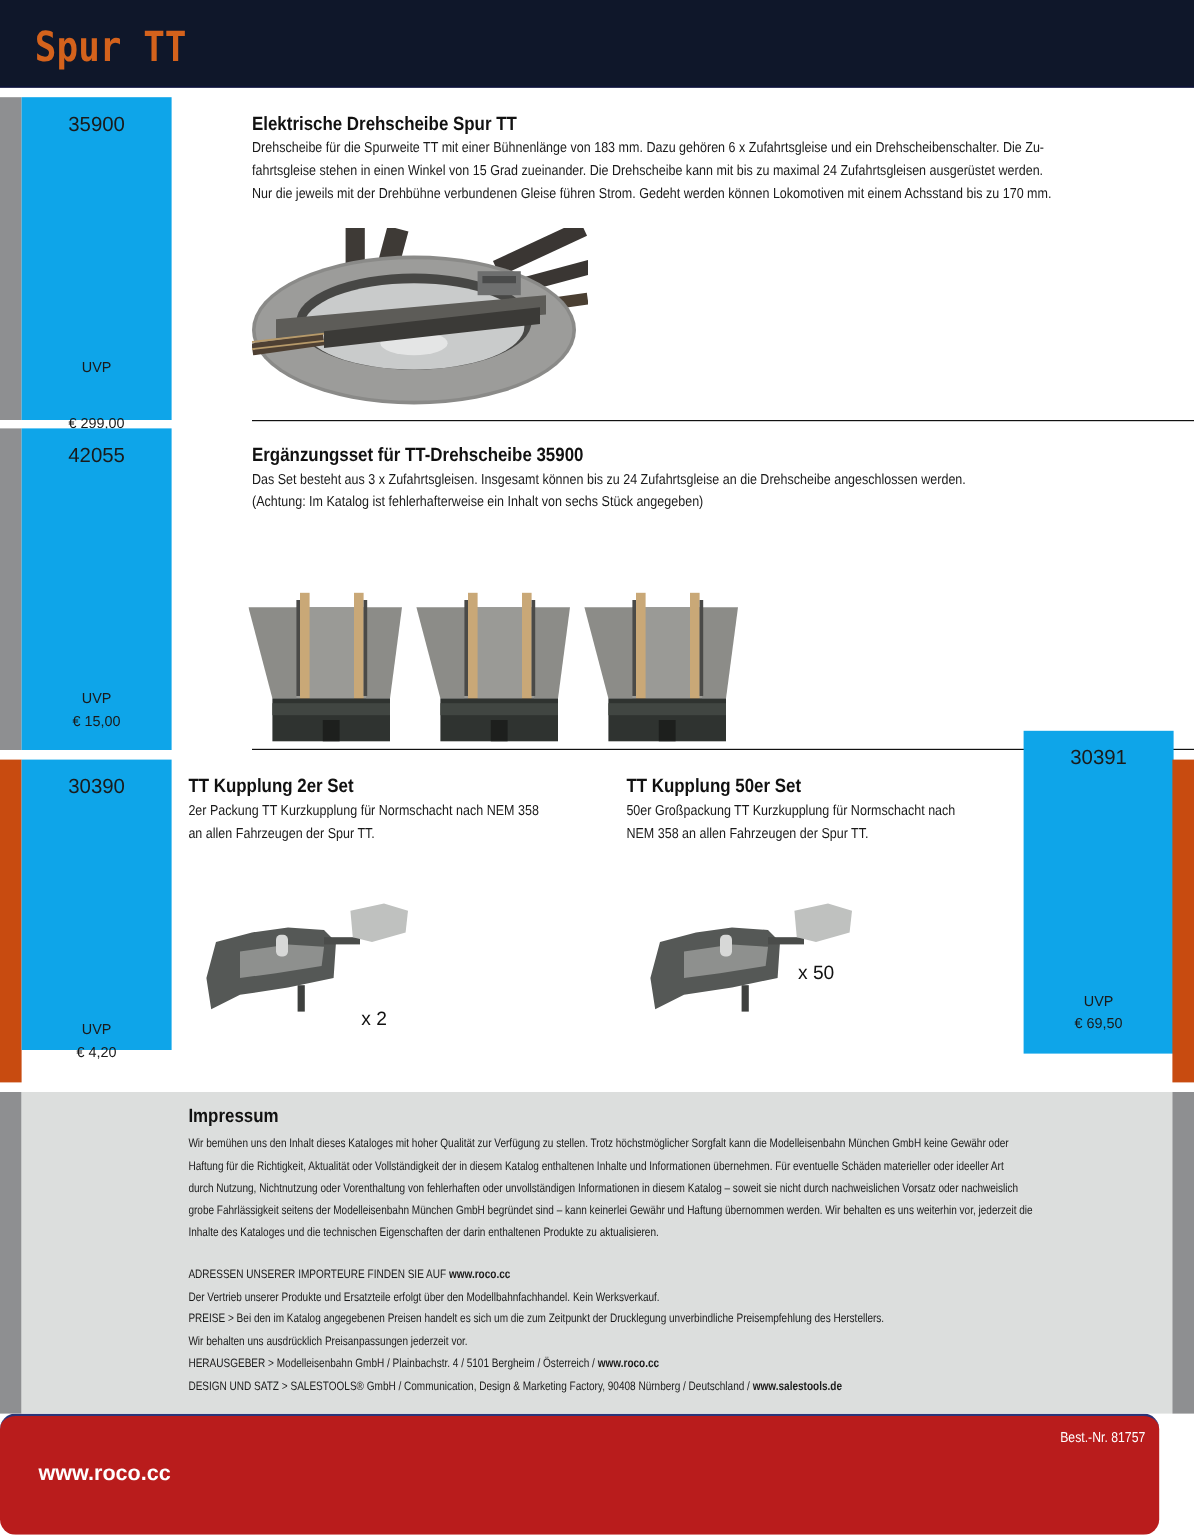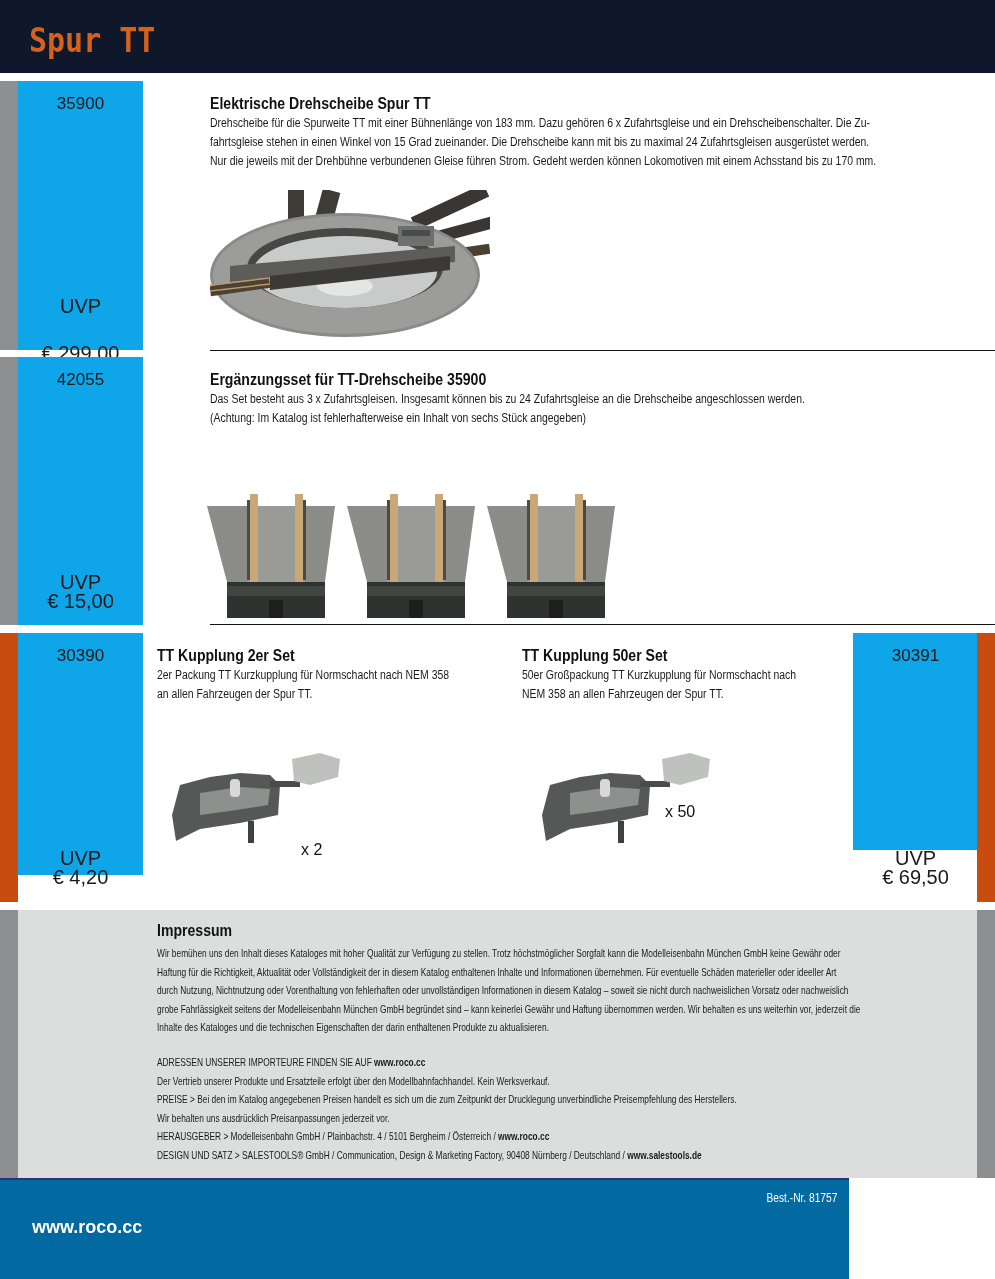--- a/index.html
+++ b/index.html
@@ -11,40 +11,40 @@
 
     .stripe { position: absolute; left: 0; width: 18px; }
     .stripe.gray { background: #8e8f91; }
     .stripe.orange { background: #c84b10; }
     .stripe-right { position: absolute; right: 0; width: 18px; }
     .stripe-right.gray { background: #8e8f91; }
     .stripe-right.orange { background: #c84b10; }
 
     .pricebox { position: absolute; width: 125px; background: #0ea5e9; text-align: center; }
     .artno { position: absolute; top: 13px; left: 0; width: 100%; font-size: 17px; color: #1a1a1a; }
-    .uvp { position: absolute; left: 0; width: 100%; font-size: 20px; line-height: 19px; color: #1a1a1a; }
+    .uvp { position: absolute; left: 0; width: 100%; font-size: 12px; line-height: 19px; color: #1a1a1a; }
 
     .prod-title { position: absolute; font-family: "Liberation Sans", sans-serif; font-weight: bold; font-size: 16px; color: #111; transform: scaleX(0.88); transform-origin: left top; white-space: nowrap; }
     .prod-desc { position: absolute; font-family: "Liberation Sans", sans-serif; font-size: 12px; line-height: 19px; color: #1a1a1a; transform: scaleX(0.87); transform-origin: left top; }
     .prod-desc div { white-space: nowrap; }
 
     .rule { position: absolute; height: 1px; background: #111; }
 
     .img { position: absolute; }
     .qty { position: absolute; font-size: 16px; color: #111; }
 
     .impressum-bg { position: absolute; left: 18px; top: 910px; width: 959px; height: 268px; background: #dcdedd; }
     .imp-title { position: absolute; left: 157px; top: 922px; font-weight: bold; font-size: 16px; transform: scaleX(0.88); transform-origin: left top; color: #111; }
     .imp-body { position: absolute; left: 157px; top: 945px; font-size: 10.2px; line-height: 18.5px; color: #1a1a1a; transform: scaleX(0.82); transform-origin: left top; }
     .imp-body div { white-space: nowrap; }
     .imp-lines { position: absolute; left: 157px; top: 1054px; font-size: 10.2px; line-height: 18.5px; color: #1a1a1a; transform: scaleX(0.82); transform-origin: left top; }
     .imp-lines div { white-space: nowrap; }
     .imp-lines b { font-weight: bold; }
 
-    .footer { position: absolute; left: 0; top: 1178px; width: 849px; height: 101px; background: #0369a1; border-top: 2px solid #2a3478; }
+    .footer { position: absolute; left: 0; top: 1178px; width: 966px; height: 101px; background: #b91c1c; border-top: 2px solid #2a3478; border-radius: 13px; }
     .footer-url { position: absolute; left: 32px; top: 37px; font-weight: bold; font-size: 18px; color: #ffffff; }
     .footer-order { position: absolute; right: 12px; top: 11px; font-size: 12px; color: #ffffff; transform: scaleX(0.85); transform-origin: right top; }
   </style>
 </head>
 <body>
 
 <div class="header">
   <div class="header-title">Spur TT</div>
 </div>
 
@@ -141,21 +141,21 @@
 </div>
 <svg class="img" style="left:540px;top:745px;" width="180" height="100" viewBox="0 0 180 100">
   <polygon points="10,40 40,32 70,28 100,30 110,40 108,70 70,78 30,84 6,96 2,70" fill="#555856"></polygon>
   <polygon points="30,48 70,42 100,44 98,60 60,66 30,70" fill="#8e908e"></polygon>
   <rect x="60" y="34" width="10" height="18" rx="4" fill="#d7d8d7"></rect>
   <rect x="100" y="36" width="30" height="6" fill="#4a4c4a"></rect>
   <polygon points="122,14 150,8 170,14 168,32 140,40 124,36" fill="#bfc1bf"></polygon>
   <rect x="78" y="76" width="6" height="22" fill="#3e403e"></rect>
 </svg>
 <div class="qty" style="left:665px;top:803px;">x 50</div>
-<div class="pricebox" style="left:853px;top:633px;height:217px;text-align:center;">
+<div class="pricebox" style="left:853px;top:609px;height:269px;text-align:center;">
   <div class="artno">30391</div>
   <div class="uvp" style="top:216px;">UVP</div>
   <div class="uvp" style="top:235px;">€ 69,50</div>
 </div>
 <div class="stripe-right orange" style="top:633px;height:269px;"></div>
 
 <div class="stripe gray" style="top:910px;height:268px;"></div>
 <div class="impressum-bg"></div>
 <div class="stripe-right gray" style="top:910px;height:268px;"></div>
 <div class="imp-title">Impressum</div>

